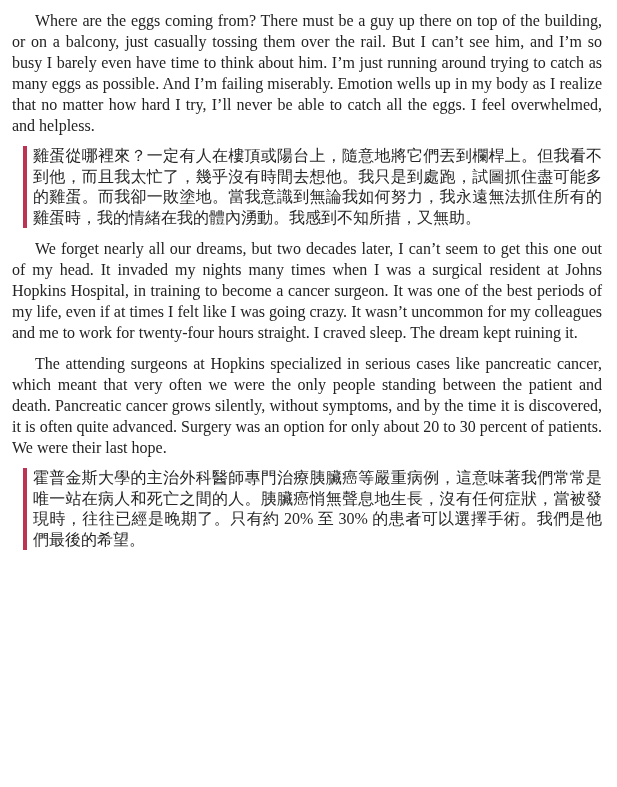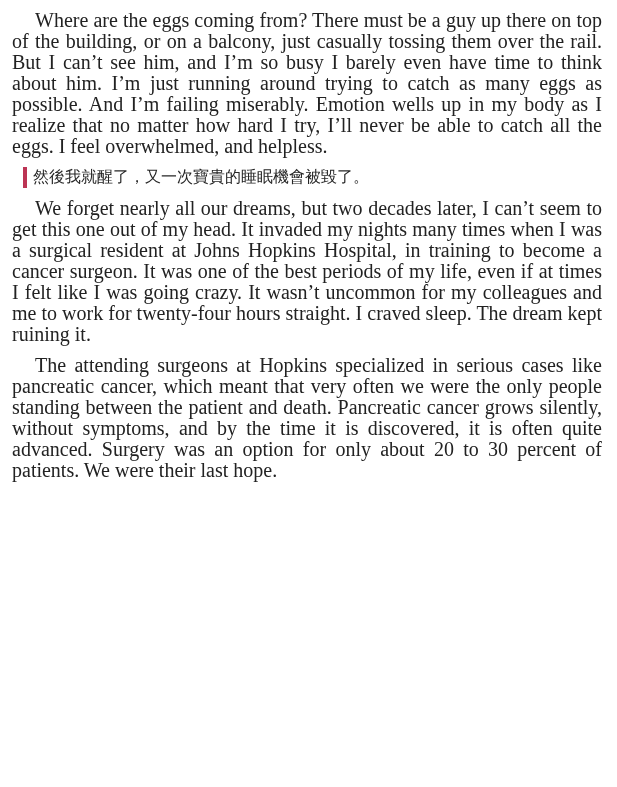--- a/index.html
+++ b/index.html
@@ -16,21 +16,21 @@
   }
   .page {
     width: 617px;
     height: 787px;
     background: var(--background);
     padding: 10px 15px 10px 12px;
     overflow: hidden;
   }
   p.en {
     font-family: "Liberation Serif", "DejaVu Serif", serif;
-    font-size: 20px;
+    font-size: 16px;
     line-height: 21px;
     color: var(--english-text);
     text-align: justify;
     text-indent: 23px;
     margin: 0 0 10px 0;
   }
   .zh-block {
     display: flex;
     align-items: stretch;
     margin: 0 0 10px 11px;
@@ -51,26 +51,30 @@
     flex: 1 1 auto;
   }
 </style>
 </head>
 <body>
 
 <main class="page">
 
   <p class="en">Where are the eggs coming from? There must be a guy up there on top of the building, or on a balcony, just casually tossing them over the rail. But I can’t see him, and I’m so busy I barely even have time to think about him. I’m just running around trying to catch as many eggs as possible. And I’m failing miserably. Emotion wells up in my body as I realize that no matter how hard I try, I’ll never be able to catch all the eggs. I feel overwhelmed, and helpless.</p>
 
+  <section class="zh-block">
+    <div class="accent-bar"></div>
+    <p class="zh">雞蛋從哪裡來？一定有人在樓頂或陽台上，隨意地將它們丟到欄桿上。但我看不到他，而且我太忙了，幾乎沒有時間去想他。我只是到處跑，試圖抓住盡可能多的雞蛋。而我卻一敗塗地。當我意識到無論我如何努力，我永遠無法抓住所有的雞蛋時，我的情緒在我的體內湧動。我感到不知所措，又無助。</p>
+  </section>
 
 
-  <section class="zh-block">
-    <div class="accent-bar"></div>
-    <p class="zh">然後我就醒了，又一次寶貴的睡眠機會被毀了。</p>
-  </section>
 
   <p class="en">We forget nearly all our dreams, but two decades later, I can’t seem to get this one out of my head. It invaded my nights many times when I was a surgical resident at Johns Hopkins Hospital, in training to become a cancer surgeon. It was one of the best periods of my life, even if at times I felt like I was going crazy. It wasn’t uncommon for my colleagues and me to work for twenty-four hours straight. I craved sleep. The dream kept ruining it.</p>
 
 
   <p class="en">The attending surgeons at Hopkins specialized in serious cases like pancreatic cancer, which meant that very often we were the only people standing between the patient and death. Pancreatic cancer grows silently, without symptoms, and by the time it is discovered, it is often quite advanced. Surgery was an option for only about 20 to 30 percent of patients. We were their last hope.</p>
 
+  <section class="zh-block">
+    <div class="accent-bar"></div>
+    <p class="zh">霍普金斯大學的主治外科醫師專門治療胰臟癌等嚴重病例，這意味著我們常常是唯一站在病人和死亡之間的人。胰臟癌悄無聲息地生長，沒有任何症狀，當被發現時，往往已經是晚期了。只有約 20% 至 30% 的患者可以選擇手術。我們是他們最後的希望。</p>
+  </section>
 
 </main>
 
 </body></html>

